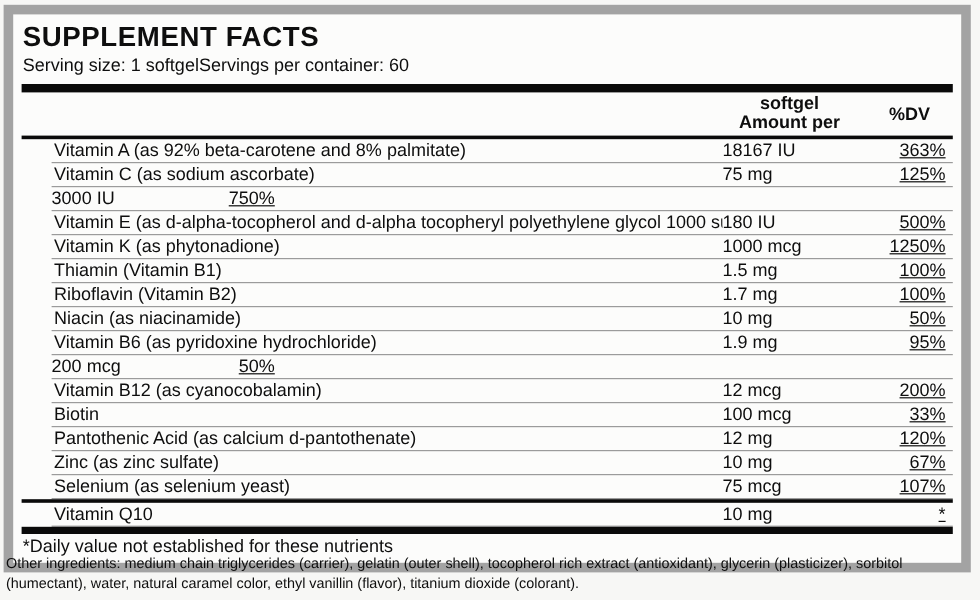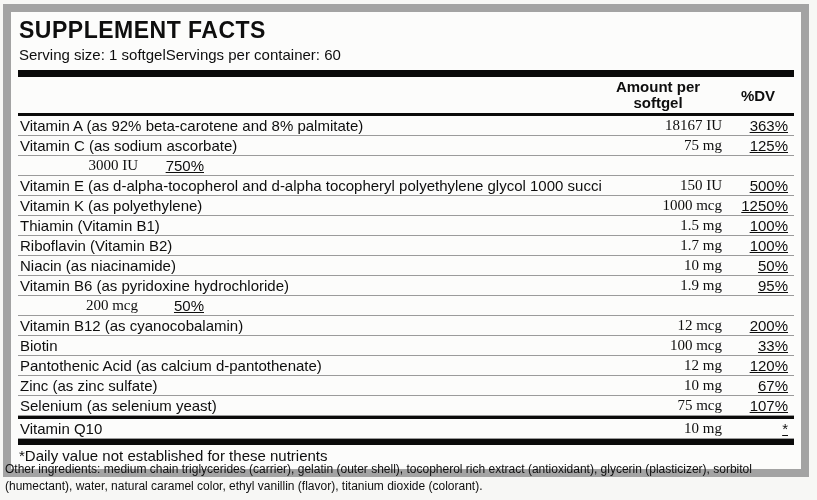--- a/index.html
+++ b/index.html
@@ -66,32 +66,31 @@
     text-align: center;
     font-weight: bold;
     font-size: 15px;
   }
   .nutrient-row {
     display: flex;
     align-items: center;
     height: 19px;
     border-bottom: 1px solid #9b9b9b;
     font-size: 15px;
+    margin-left: 25px;
   }
   .nutrient-row .name {
     flex: 1;
     padding-left: 2px;
     white-space: nowrap;
     overflow: hidden;
   }
   .nutrient-row .amount {
     width: 120px;
-    text-align: right;
     white-space: nowrap;
-    font-family: Liberation Serif, serif;
   }
   .nutrient-row .dv {
     width: 66px;
     text-align: right;
     padding-right: 6px;
     white-space: nowrap;
     text-decoration: underline;
   }
   .footnote {
     font-size: 15px;
@@ -117,22 +116,22 @@
 
     <div class="serving-row">
       <span>Serving size: 1 softgel</span>
       <span>Servings per container: 60</span>
     </div>
 
     <div class="bar bar-xthick"></div>
 
     <div class="header-row">
       <div class="col-amount-head">
+        <div>softgel</div>
         <div>Amount per</div>
-        <div>softgel</div>
       </div>
       <div class="col-dv-head">%DV</div>
     </div>
 
     <div class="bar bar-medium"></div>
 
     <div id="main-rows">
   <div class="nutrient-row">
     <span class="name">Vitamin A (as 92% beta-carotene and 8% palmitate)</span>
     <span class="amount">18167 IU</span>
@@ -145,26 +144,26 @@
     <span class="dv">125%</span>
   </div>
 
   <div class="nutrient-row">
     <span class="amount">3000 IU</span>
     <span class="dv">750%</span>
   </div>
 
   <div class="nutrient-row">
     <span class="name">Vitamin E (as d-alpha-tocopherol and d-alpha tocopheryl polyethylene glycol 1000 succinate)</span>
-    <span class="amount">150 IU</span>
+    <span class="amount">180 IU</span>
     <span class="dv">500%</span>
   </div>
 
   <div class="nutrient-row">
-    <span class="name">Vitamin K (as polyethylene)</span>
+    <span class="name">Vitamin K (as phytonadione)</span>
     <span class="amount">1000 mcg</span>
     <span class="dv">1250%</span>
   </div>
 
   <div class="nutrient-row">
     <span class="name">Thiamin (Vitamin B1)</span>
     <span class="amount">1.5 mg</span>
     <span class="dv">100%</span>
   </div>
 

